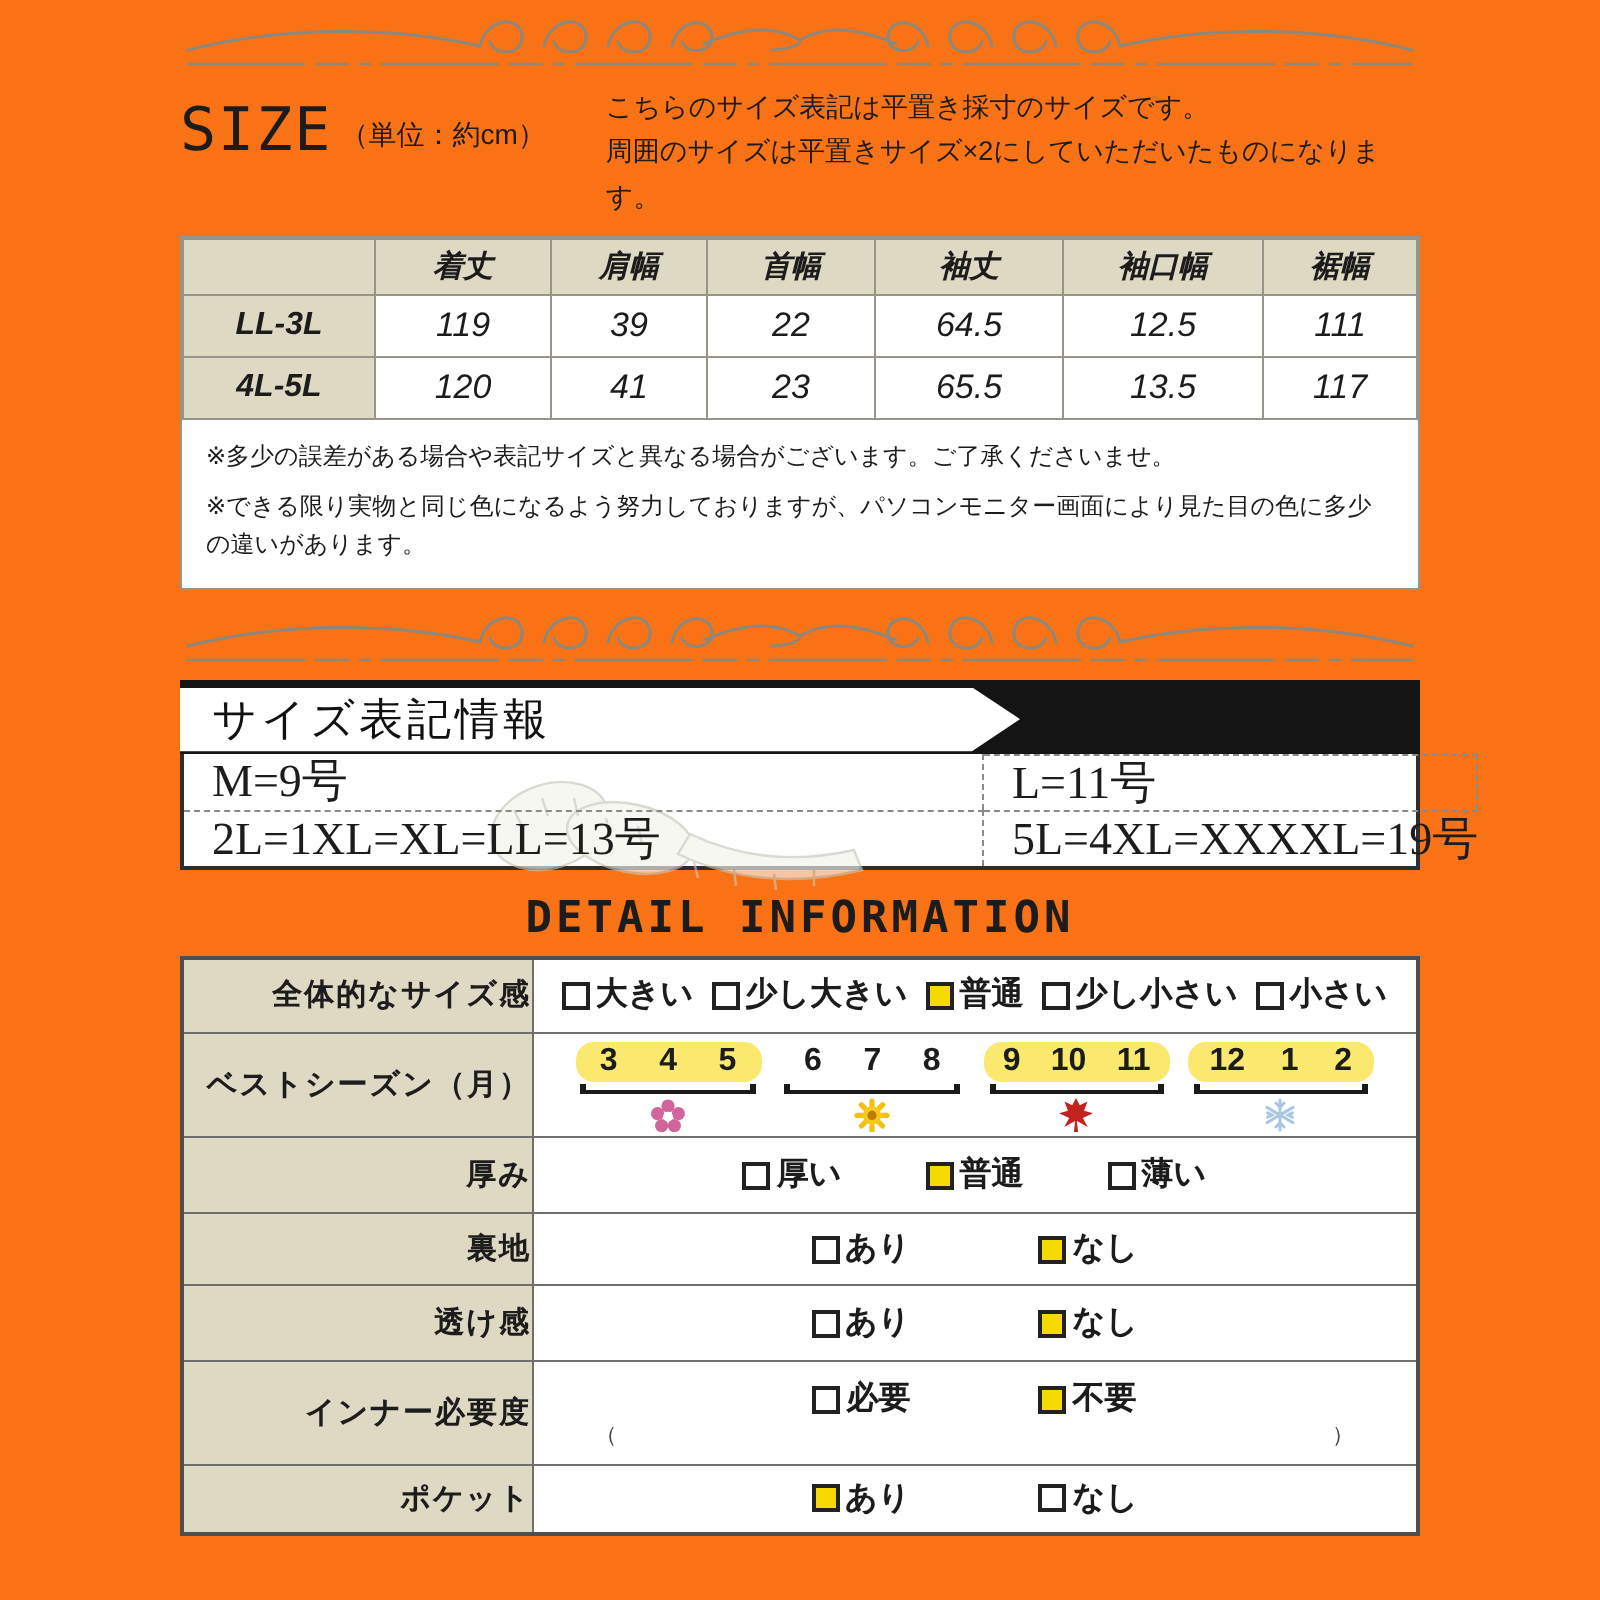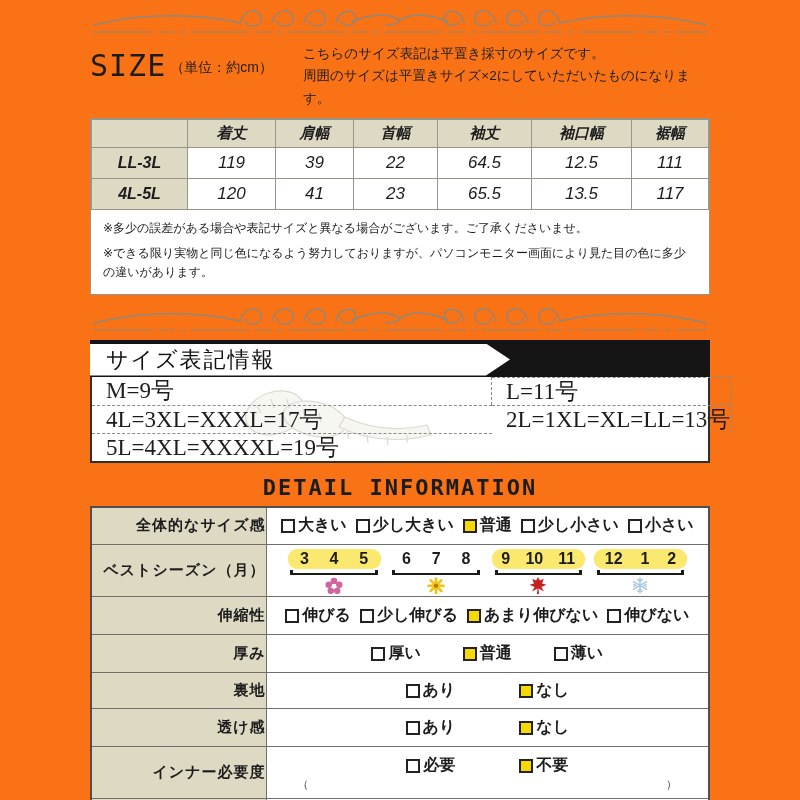--- a/index.html
+++ b/index.html
@@ -182,21 +182,20 @@
       <g stroke="#c7c5ba" stroke-width="1.2" fill="#f4f3ec" opacity="0.65">
         <ellipse cx="48" cy="30" rx="30" ry="21" transform="rotate(-18 48 30)"></ellipse>
         <ellipse cx="88" cy="36" rx="32" ry="17" transform="rotate(12 88 36)"></ellipse>
         <path d="M112 44 q42 20 92 8 l-4 -10 q-44 10 -82 -8 z"></path>
         <path d="M30 22 l4 8 M44 16 l3 9 M60 16 l2 9 M76 26 l2 9 M92 30 l2 9 M120 48 l2 8 M140 52 l1 8 M160 54 l1 8 M180 52 l0 8" fill="none"></path>
       </g>
     </svg>
     <div class="notation-grid">
       <div class="ncell left">M=9号</div>
       <div class="ncell left nsep" style="border-top:1px dashed #8a8a8a">L=11号</div>
-      <div class="ncell right" style="border-top:1px dashed #8a8a8a">4L=3XL=XXXL=17号</div>
       <div class="ncell left" style="border-top:1px dashed #8a8a8a">2L=1XL=XL=LL=13号</div>
       <div class="ncell right" style="border-top:1px dashed #8a8a8a">5L=4XL=XXXXL=19号</div>
     </div>
   </div>
 
   <h2 class="detail-title">DETAIL INFORMATION</h2>
 
   <table class="detail-table">
     <tbody>
           <tr class="r-size">
@@ -286,43 +285,20 @@
               <g stroke="#a9c7e2" stroke-width="1.5" stroke-linecap="round" fill="none">
                 <path d="M9 1 V16 M2.5 4.7 L15.5 12.3 M15.5 4.7 L2.5 12.3"></path>
                 <path d="M7 2.6 L9 4.6 L11 2.6 M7 14.4 L9 12.4 L11 14.4 M2.8 7.4 L5 8.5 L2.8 9.6 M15.2 7.4 L13 8.5 L15.2 9.6"></path>
               </g>
             </svg>
           </div>
         </div>
       </td>
     </tr>
 
-    <tr class="r-str">
-      <th>伸縮性</th>
-      <td>
-        <div class="opts tight">
-          <span class="opt">
-                  <span class="cb"></span>
-                  <span>伸びる</span>
-                </span>
-          <span class="opt">
-                  <span class="cb"></span>
-                  <span>少し伸びる</span>
-                </span>
-          <span class="opt">
-                  <span class="cb checked"></span>
-                  <span>あまり伸びない</span>
-                </span>
-          <span class="opt">
-                  <span class="cb"></span>
-                  <span>伸びない</span>
-                </span>
-        </div>
-      </td>
-    </tr>
 
     <tr class="r-thick">
       <th>厚み</th>
       <td>
         <div class="opts mid">
           <span class="opt">
                   <span class="cb"></span>
                   <span>厚い</span>
                 </span>
           <span class="opt">

